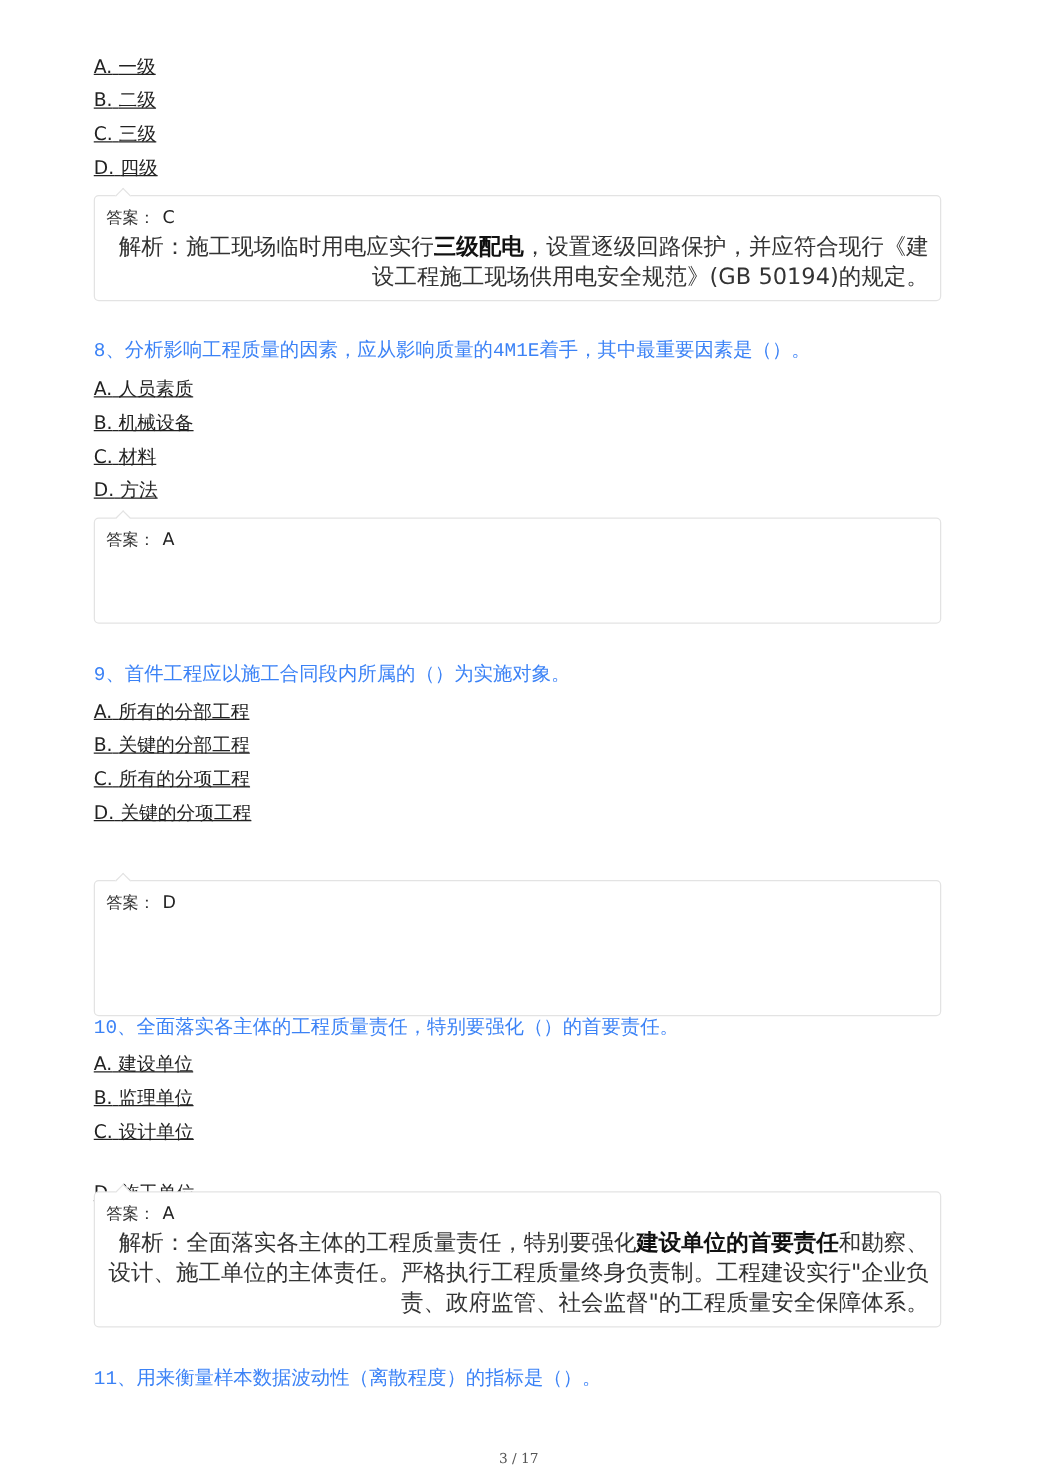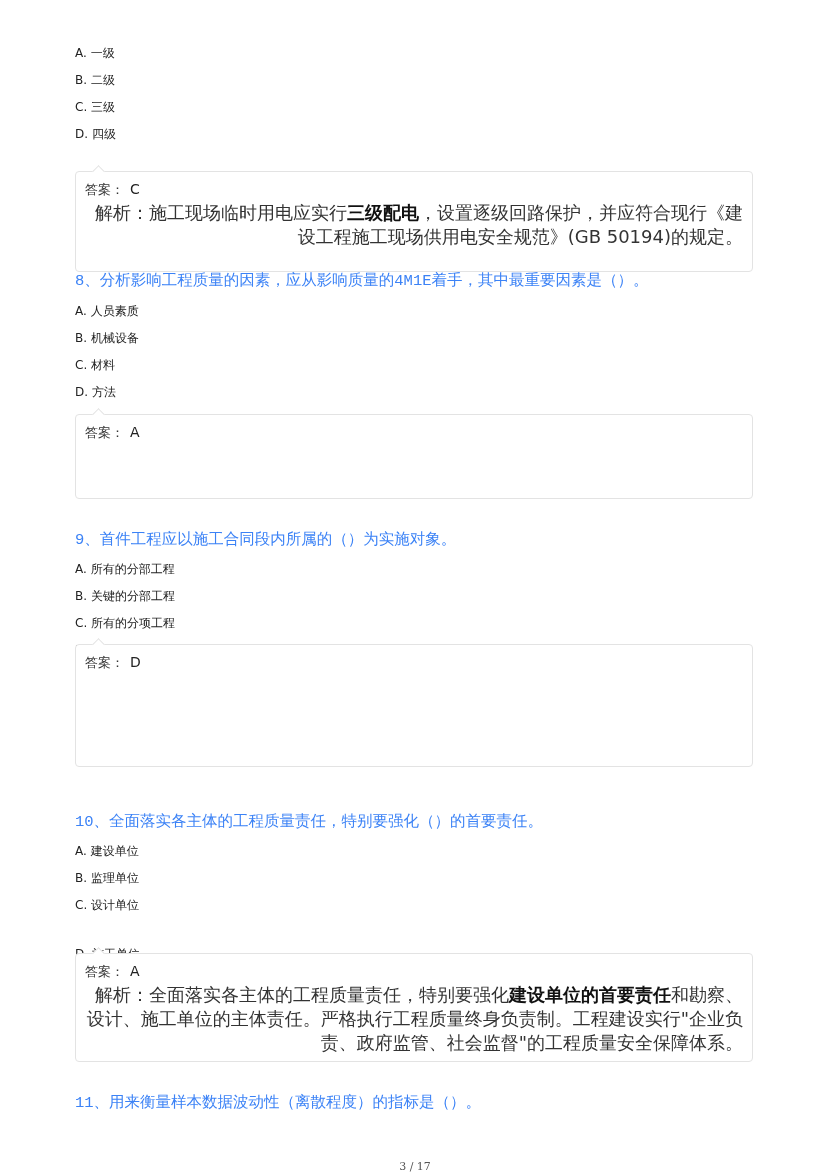--- a/index.html
+++ b/index.html
@@ -1,22 +1,23 @@
 <!DOCTYPE html>
 <html><head>
   <meta charset="utf-8">
   <style>
     html, body { margin: 0; padding: 0; background: #ffffff; }
     body {
       width: 830px; height: 1175px; position: relative; overflow: hidden;
       font-family: "DejaVu Sans", sans-serif; color: #222222;
     }
     .opt {
-      position: absolute; left: 75px; font-size: 12px; line-height: 20px; color: #222;
+      position: absolute; left: 75px; font-size: 15px; line-height: 20px; color: #222;
       white-space: nowrap;
+      text-decoration: underline;
     }
     .q {
       position: absolute; left: 75px; font-size: 15.5px; line-height: 22px; color: #3b82f6;
       white-space: nowrap;
       font-family: Liberation Mono, monospace;
     }
     .box {
       position: absolute; left: 75px; width: 678px;
       border: 1px solid #e3e3e3; border-radius: 4px; background: #fff;
       box-sizing: border-box; padding: 6px 9px 6px 9px;
@@ -48,21 +49,21 @@
 </div>
 <div class="opt" style="top:97px">
   <span>C.</span>
   <span>三级</span>
 </div>
 <div class="opt" style="top:124px">
   <span>D.</span>
   <span>四级</span>
 </div>
 
-<div class="box" style="top:171px; height:101px">
+<div class="box" style="top:156px; height:85px">
   <div class="notch"></div>
   <div class="ans">
     <span>答案：</span><span class="letter">C</span>
   </div>
   <div class="exp">
     <span>解析：</span><span>施工现场临时用电应实行</span><b>三级配电</b><span>，设置逐级回路保护，并应符合现行《建设工程施工现场供用电安全规范》(GB 50194)的规定。</span>
   </div>
 </div>
 
 <div class="q" style="top:270px">
@@ -105,21 +106,21 @@
 </div>
 <div class="opt" style="top:613px">
   <span>C.</span>
   <span>所有的分项工程</span>
 </div>
 <div class="opt" style="top:640px">
   <span>D.</span>
   <span>关键的分项工程</span>
 </div>
 
-<div class="box" style="top:644px; height:123px">
+<div class="box" style="top:704px; height:109px">
   <div class="notch"></div>
   <div class="ans">
     <span>答案：</span><span class="letter">D</span>
   </div>
 </div>
 
 <div class="q" style="top:811px">
   <span>10、</span><span>全面落实各主体的工程质量责任，特别要强化（）的首要责任。</span>
 </div>
 <div class="opt" style="top:841px">

